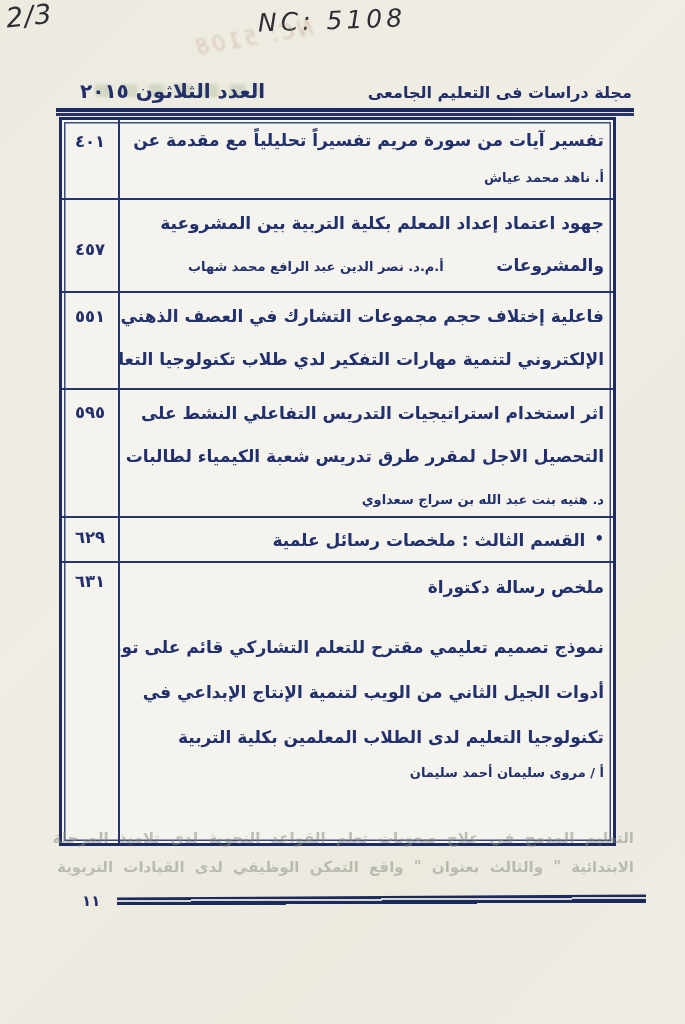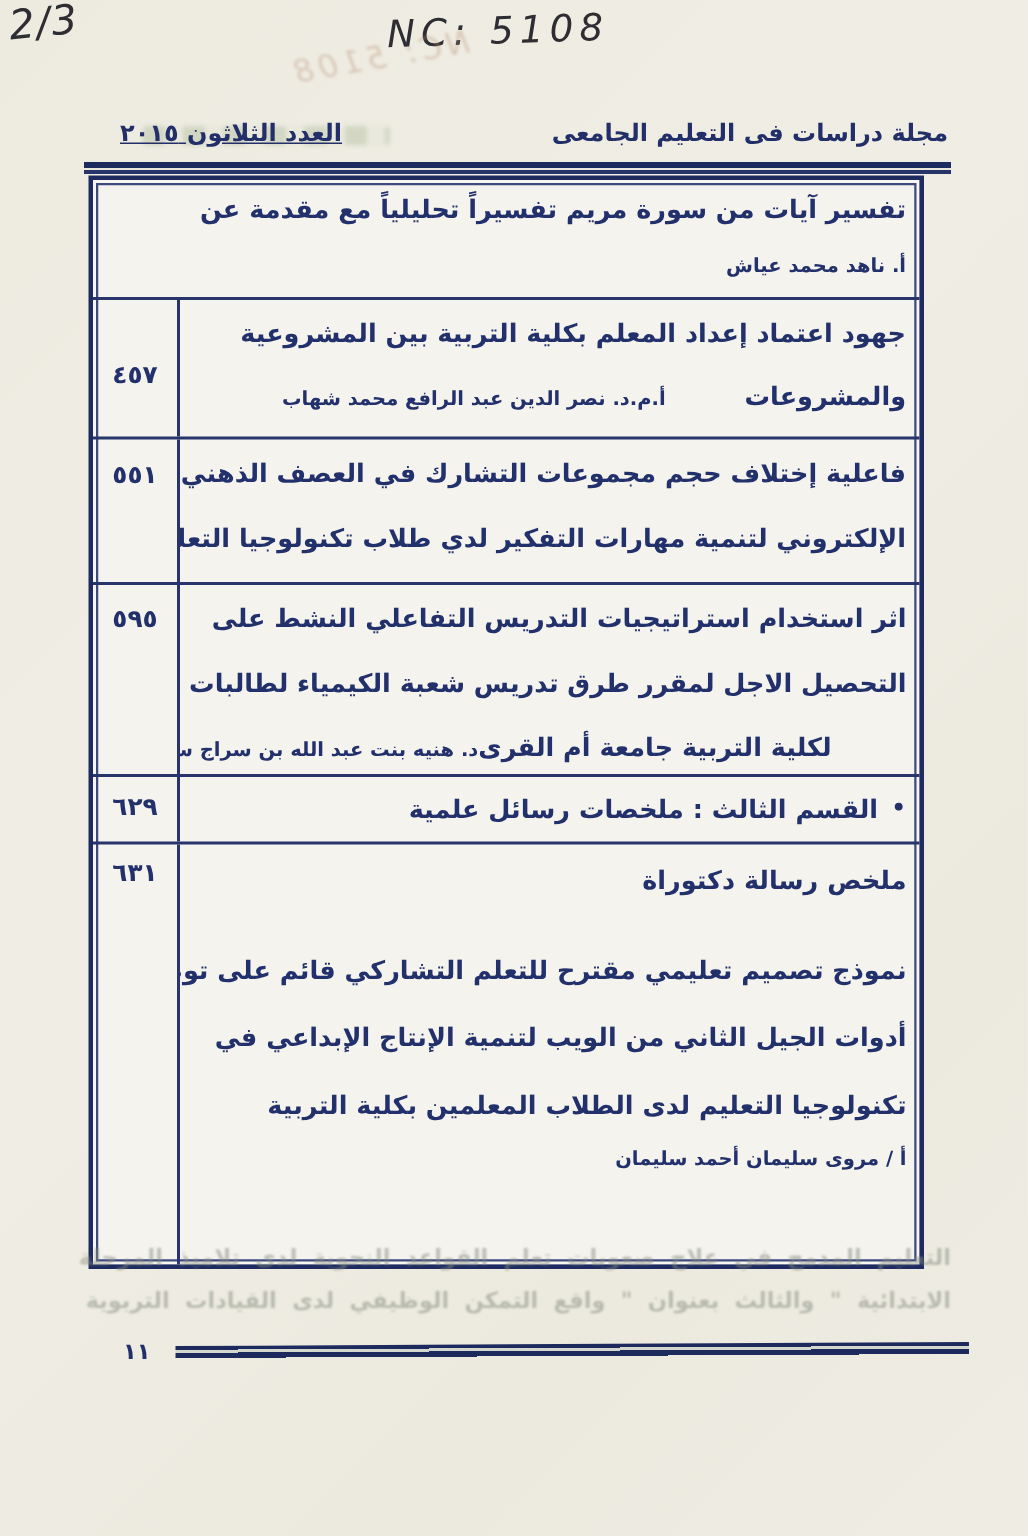--- a/index.html
+++ b/index.html
@@ -12,21 +12,21 @@
   .hand-tl{top:0px;left:6px;font-size:27px;transform:rotate(-6deg);letter-spacing:1px;}
   .hand-nc{top:6px;left:258px;font-size:25px;letter-spacing:4px;transform:rotate(-2deg);}
   .hand-ghost{top:26px;left:192px;font-size:21px;color:rgba(186,148,122,0.42);
               transform:scaleX(-1) rotate(10deg);filter:blur(1px);letter-spacing:3px;}
 
   
   .header{position:absolute;top:79px;left:60px;width:572px;display:flex;
           flex-direction:row-reverse;justify-content:space-between;align-items:baseline;
           color:#222f68;font-weight:bold;}
   .journal-title{font-size:16px;direction:rtl;}
-  .issue-label{font-size:16px;direction:rtl;letter-spacing:0.5px;padding-left:20px;text-decoration:underline;}
+  .issue-label{font-size:20px;direction:rtl;letter-spacing:0.5px;padding-left:20px;}
   .header-rule{position:absolute;top:108px;left:56px;width:578px;height:9px;
      background:linear-gradient(to bottom,#1d2a5e 0 4px,#e9e7dc 4px 5.5px,#27346a 5.5px 8px,transparent 8px);}
 
   
   .ghost{position:absolute;border-radius:3px;filter:blur(1.4px);
      background:repeating-linear-gradient(90deg,rgba(148,168,128,0.30) 0 15px,rgba(148,168,128,0.05) 15px 27px);}
   .g0{top:84px;left:95px;width:165px;height:13px;}
   .g1{top:152px;left:330px;width:240px;height:15px;}
   .g2{top:233px;left:300px;width:275px;height:15px;}
   .g3{top:383px;left:160px;width:370px;height:14px;}
@@ -91,20 +91,21 @@
 
   <div class="header">
     <div class="journal-title">مجلة  دراسات فى التعليم الجامعى</div>
     <div class="issue-label">العدد الثلاثون  ٢٠١٥</div>
   </div>
   <div class="header-rule"></div>
 
   <div class="toc">
 
     <div class="row r1">
+      <div class="num">٤٠١</div>
       <div class="cell">
         <div class="tl">تفسير آيات من سورة مريم تفسيراً تحليلياً مع مقدمة عن</div>
         <div class="tl split">
           <span class="author">أ.  ناهد محمد عياش</span>
         </div>
       </div>
     </div>
 
     <div class="row r2">
       <div class="num">٤٥٧</div>
@@ -125,21 +126,20 @@
         <div class="author-line">أ .  هنادي محمد أنور عبد السميع</div>
       </div>
     </div>
 
     <div class="row r4">
       <div class="num">٥٩٥</div>
       <div class="cell">
         <div class="tl">اثر استخدام استراتيجيات  التدريس التفاعلي النشط على</div>
         <div class="tl">التحصيل الاجل لمقرر طرق تدريس شعبة  الكيمياء لطالبات</div>
         <div class="tl split">
-          <span class="title-part">لكلية التربية جامعة أم القرى</span>
           <span class="author">د. هنيه بنت عبد الله بن سراج سعداوي</span>
         </div>
       </div>
     </div>
 
     <div class="row r5">
       <div class="num">٦٢٩</div>
       <div class="cell">
         <div class="tl">
           <span class="bullet">•</span><span>القسم الثالث : ملخصات رسائل علمية</span>

